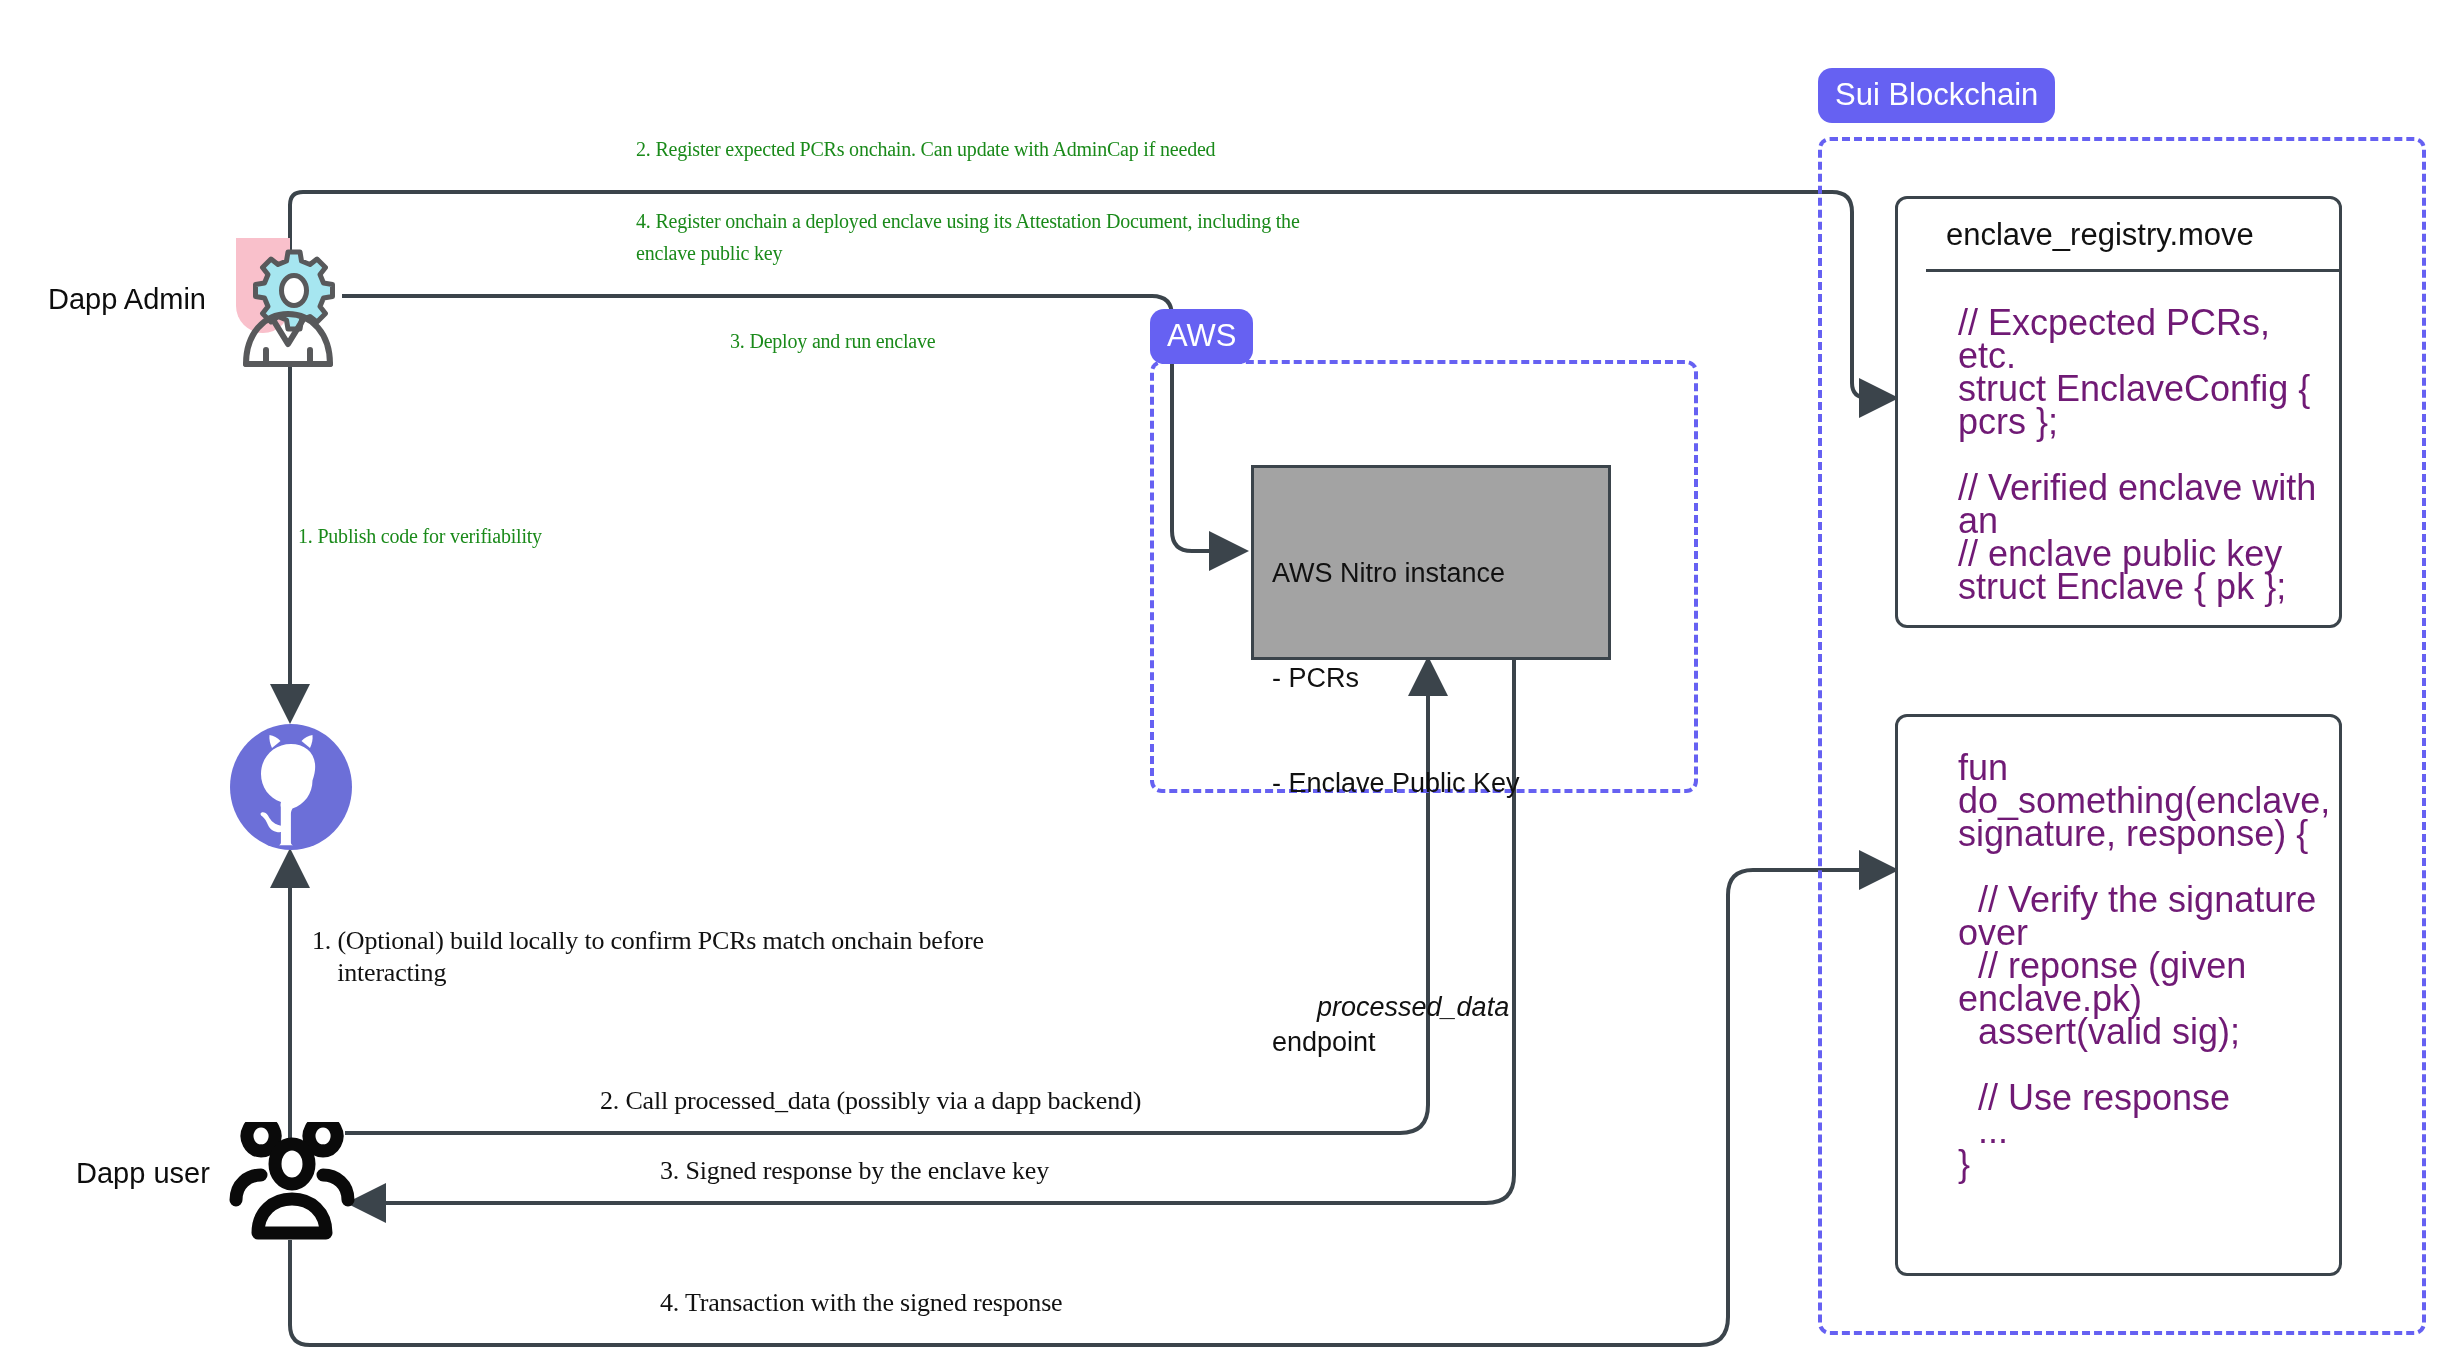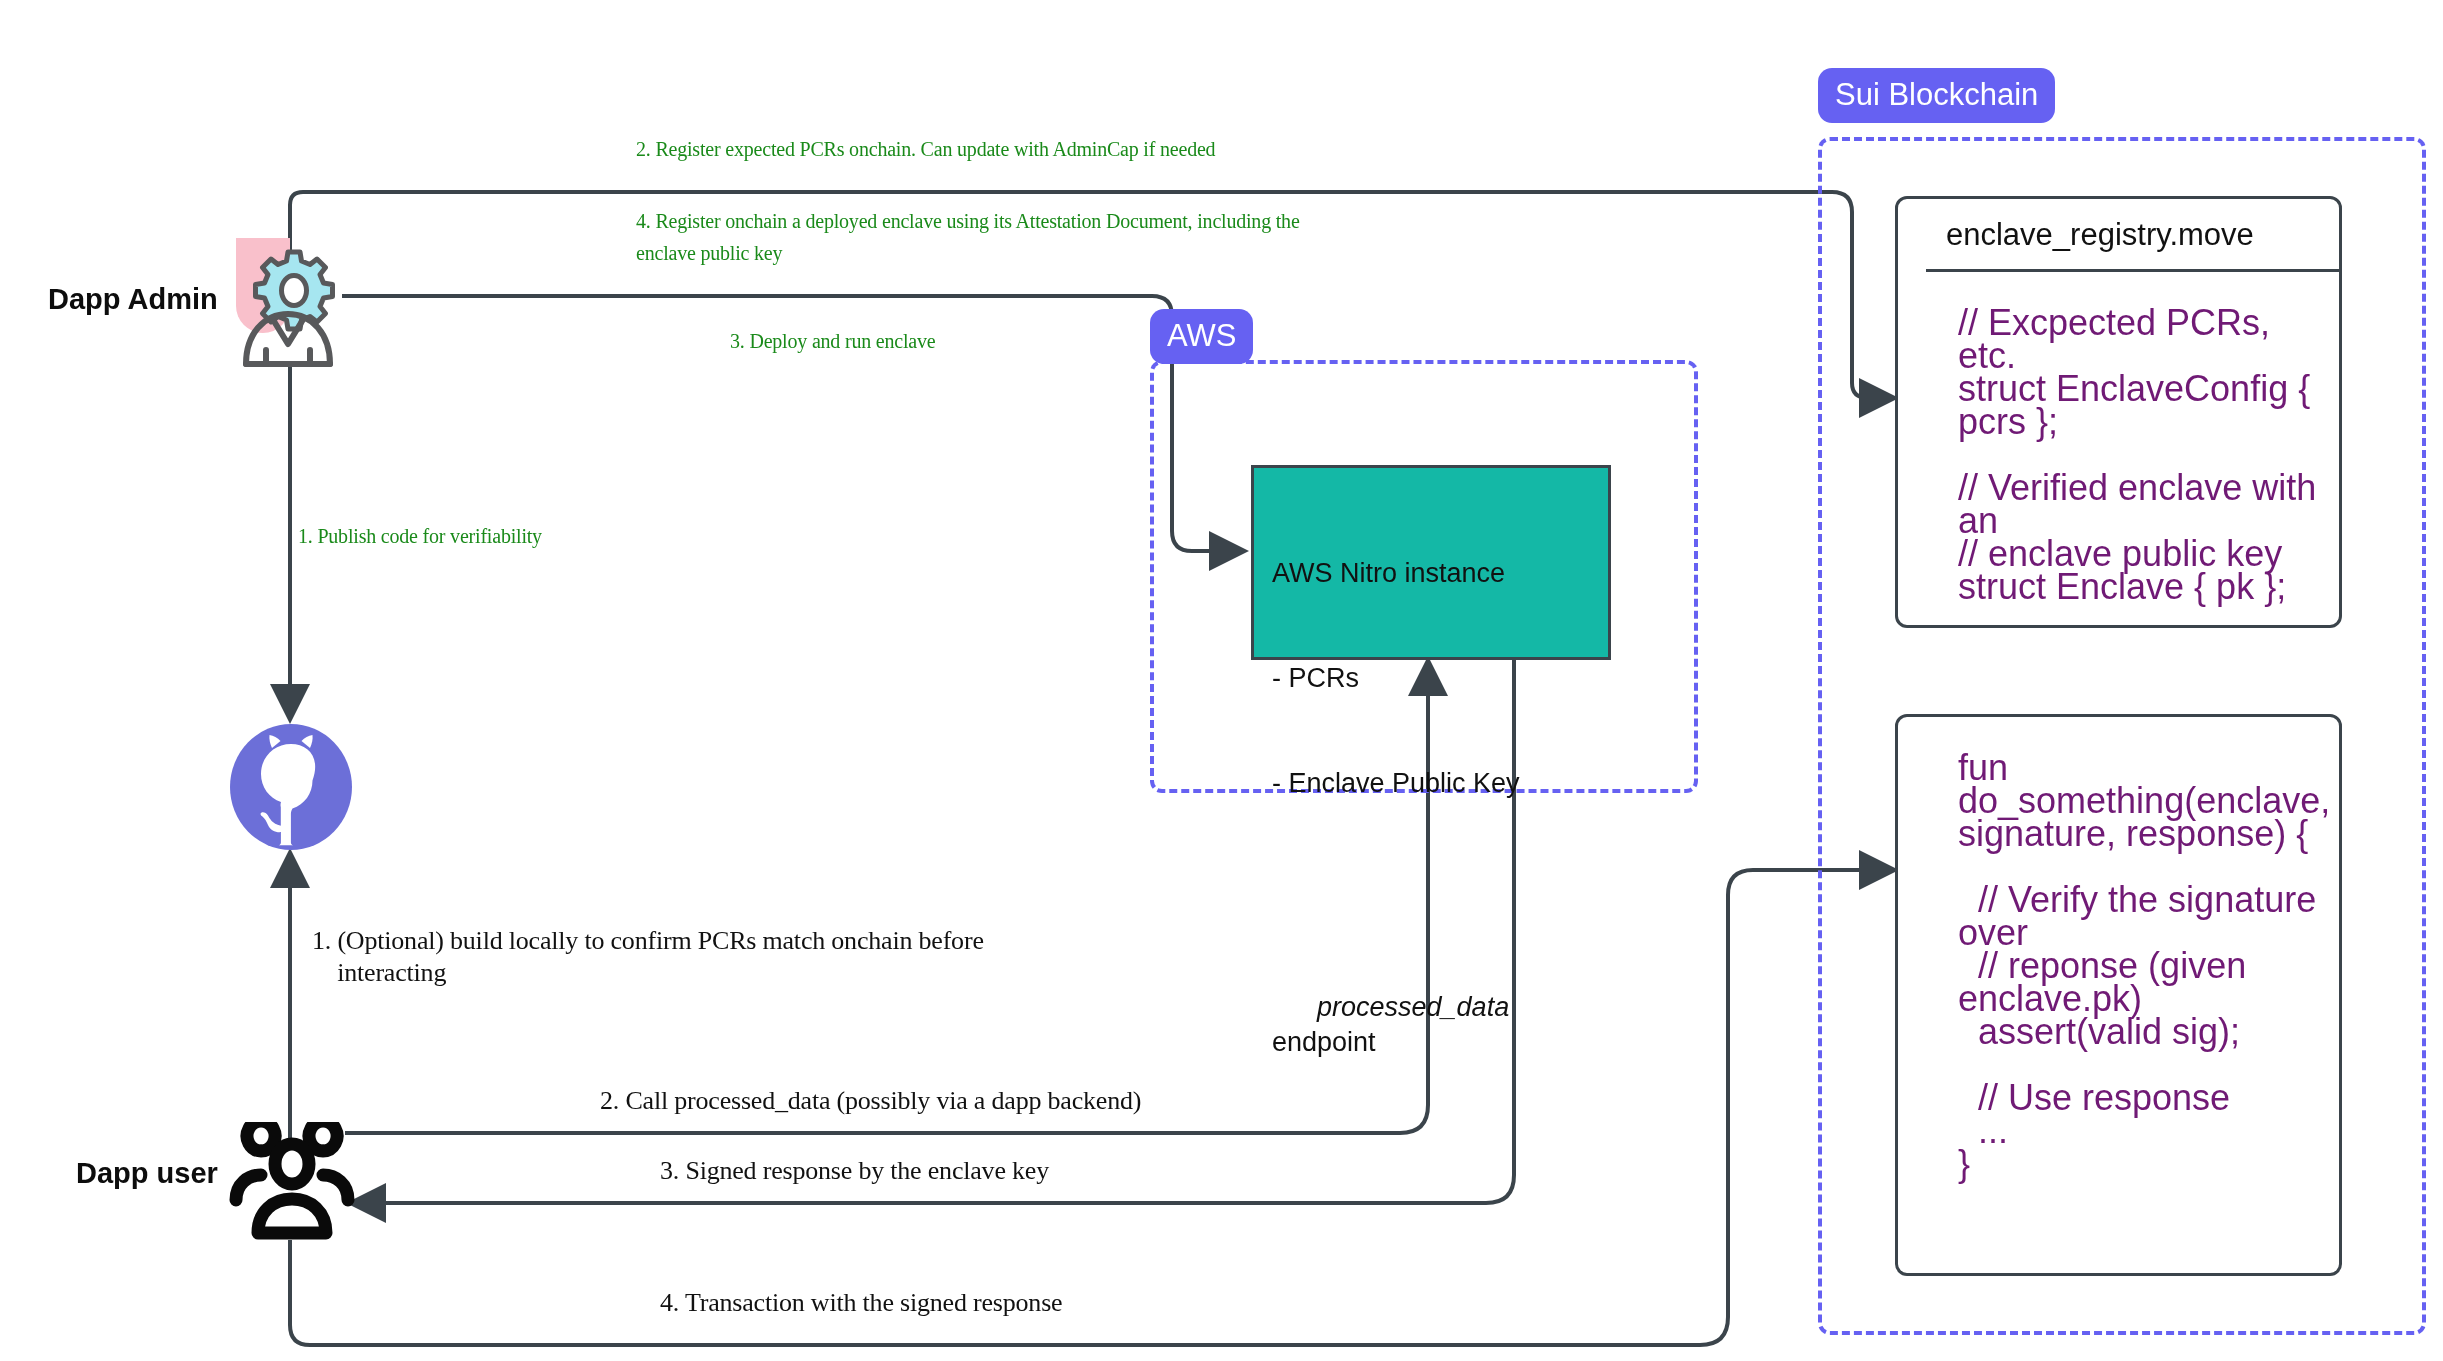--- a/index.html
+++ b/index.html
@@ -7,40 +7,40 @@
        font-family:"Liberation Sans", sans-serif;}
   .stage{position:absolute;inset:0;width:2443px;height:2443px;height:1361px;}
   svg.wires{position:absolute;left:0;top:0;width:2443px;height:1361px;overflow:visible;}
 
   
   .serif-green{position:absolute;color:#1a8a1a;font-family:"Liberation Serif", serif;
                font-size:20px;line-height:32px;white-space:pre-wrap;letter-spacing:-0.2px;}
   .serif-black{position:absolute;color:#111111;font-family:"Liberation Serif", serif;
                font-size:26px;line-height:32px;white-space:pre-wrap;letter-spacing:-0.2px;}
   .sans-lbl{position:absolute;color:#0d0d0d;font-family:"Liberation Sans", sans-serif;
-            font-size:29px;line-height:34px;white-space:nowrap;font-weight:bold;}
+            font-size:29px;line-height:34px;white-space:nowrap;}
 
   
   .badge{position:absolute;background:#6661f2;color:#ffffff;border-radius:14px;
          font-family:"Liberation Sans", sans-serif;font-size:31px;line-height:31px;
          padding:11px 17px 13px 17px;white-space:nowrap;}
 
   
   .zone{position:absolute;border:4px dashed #6661f2;border-radius:12px;background:transparent;}
 
   
   .codebox{position:absolute;border:3px solid #3b444b;border-radius:12px;background:#ffffff;
            box-sizing:border-box;padding-left:28px;}
   .codebox .hdr{font-family:"Liberation Sans", sans-serif;font-size:31px;color:#111;
                 padding:18px 0 16px 20px;border-bottom:3px solid #3b444b;white-space:nowrap;}
   .codebox .body{font-family:"Liberation Sans", sans-serif;font-size:36px;line-height:33px;
                  color:#701a75;padding:34px 20px 0 20px;white-space:pre-wrap;margin-left:12px;}
 
   
-  .plainbox{position:absolute;border:3px solid #3b444b;background:#14b8a6;box-sizing:border-box;
+  .plainbox{position:absolute;border:3px solid #3b444b;background:#a3a3a3;box-sizing:border-box;
             font-family:"Liberation Sans", sans-serif;font-size:27px;line-height:35px;color:#111;
             padding:18px 0 0 18px;white-space:pre-wrap;}
   .plainbox .ital{font-style:italic;}
 
   
   .icon{position:absolute;}
 </style>
 </head>
 <body>
 

